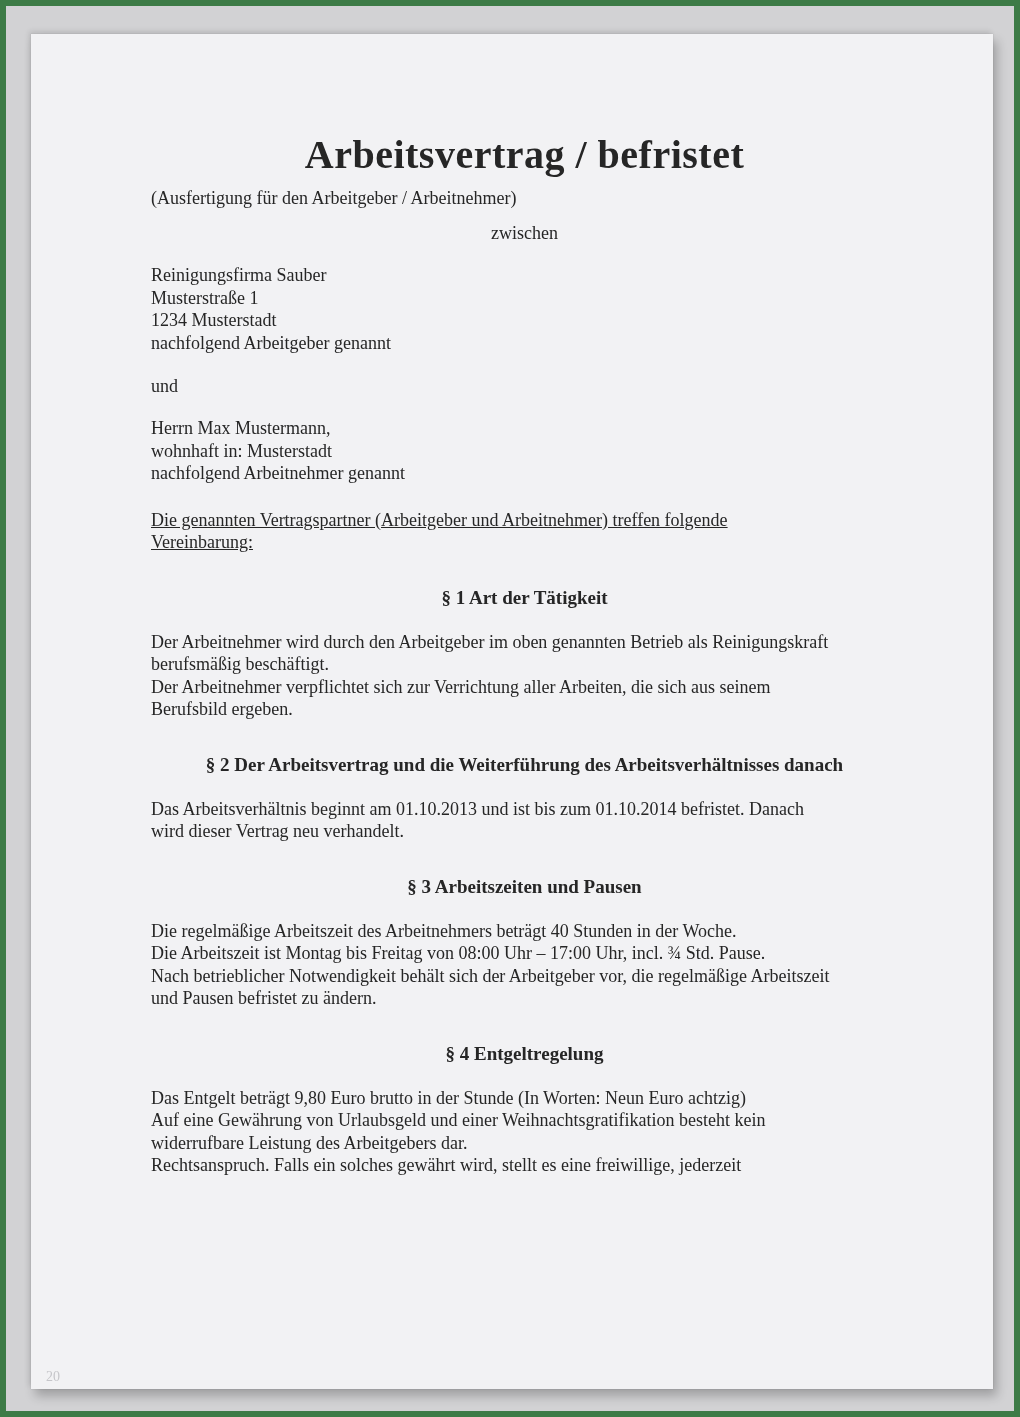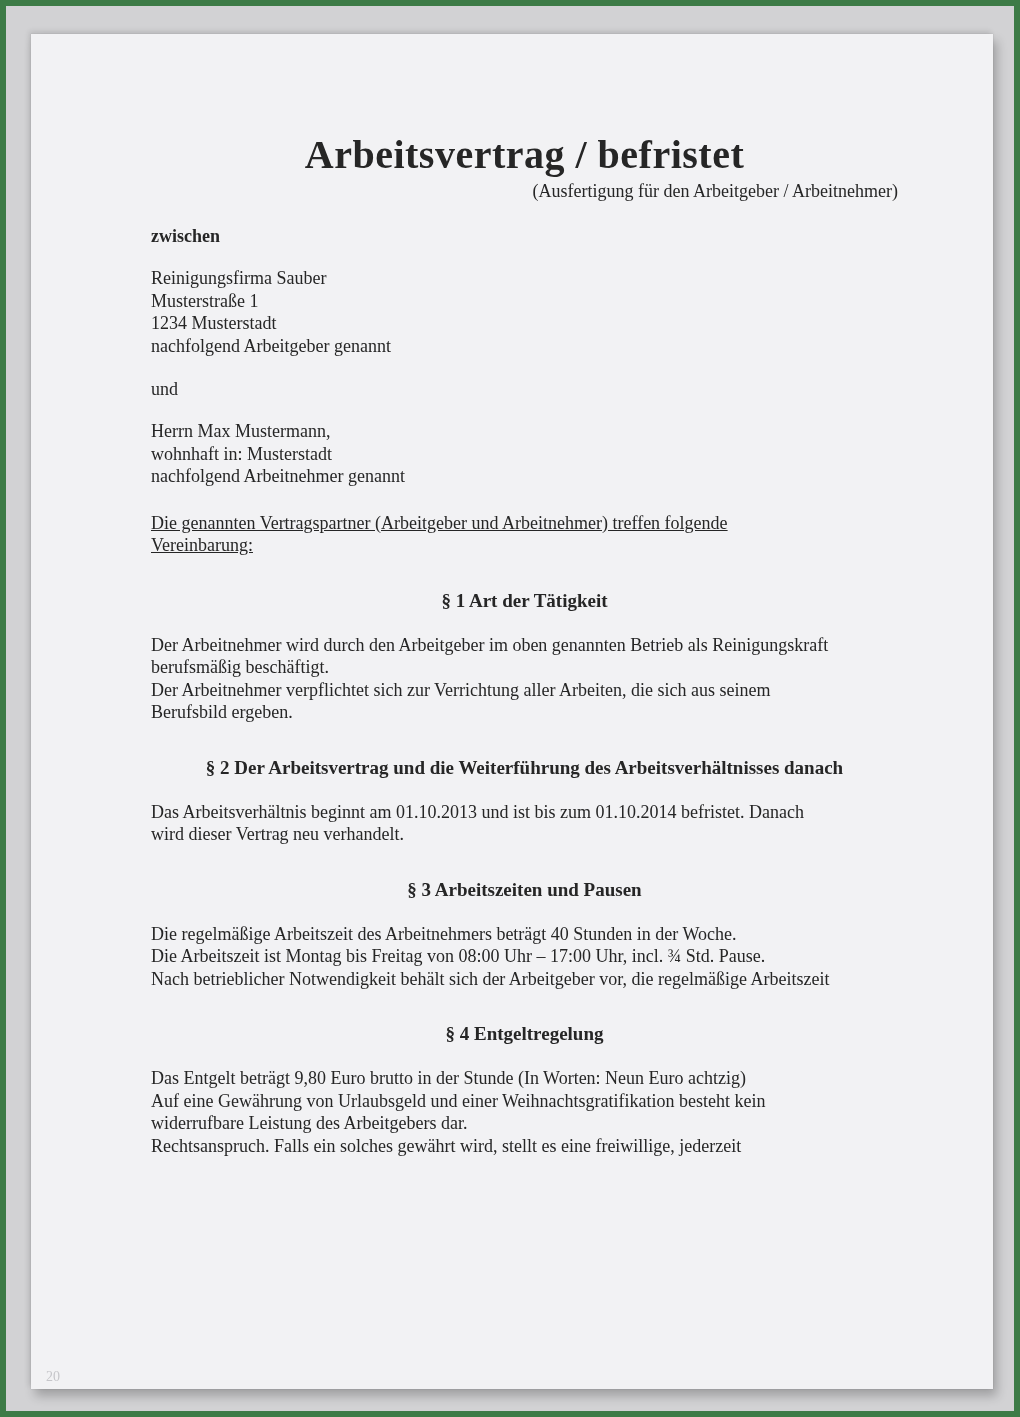--- a/index.html
+++ b/index.html
@@ -43,29 +43,28 @@
     filter:blur(.35px);
   }
   .doc-title{
     font-size:40px;
     font-weight:bold;
     text-align:center;
     line-height:44px;
     letter-spacing:.5px;
   }
   .doc-subtitle{
-    margin-top:3px;
-    text-align:right;
+    margin-top:10px;
+    text-align:left;
     line-height:22px;
   }
   .between{
-    margin-top:23px;
-    text-align:left;
+    margin-top:13px;
+    text-align:center;
     line-height:22px;
-    font-weight:bold;
   }
   .party{
     margin-top:20px;
   }
   .party div{line-height:22.5px;}
   .employer{margin-top:20px;}
   .conjunction{
     margin-top:21px;
     line-height:22px;
   }
@@ -139,20 +138,21 @@
           <div>wird dieser Vertrag neu verhandelt.</div>
         </div>
       </div>
 
       <div class="section">
         <div class="sec-heading">§ 3 Arbeitszeiten und Pausen</div>
         <div class="sec-body">
           <div>Die regelmäßige Arbeitszeit des Arbeitnehmers beträgt 40 Stunden in der Woche.</div>
           <div>Die Arbeitszeit ist Montag bis Freitag von 08:00 Uhr – 17:00 Uhr, incl. ¾ Std. Pause.</div>
           <div>Nach betrieblicher Notwendigkeit behält sich der Arbeitgeber vor, die regelmäßige Arbeitszeit</div>
+          <div>und Pausen befristet zu ändern.</div>
         </div>
       </div>
 
       <div class="section">
         <div class="sec-heading">§ 4 Entgeltregelung</div>
         <div class="sec-body">
           <div>Das Entgelt beträgt 9,80 Euro brutto in der Stunde (In Worten: Neun Euro achtzig)</div>
           <div>Auf eine Gewährung von Urlaubsgeld und einer Weihnachtsgratifikation besteht kein</div>
           <div>widerrufbare Leistung des Arbeitgebers dar.</div>
           <div>Rechtsanspruch. Falls ein solches gewährt wird, stellt es eine freiwillige, jederzeit</div>

